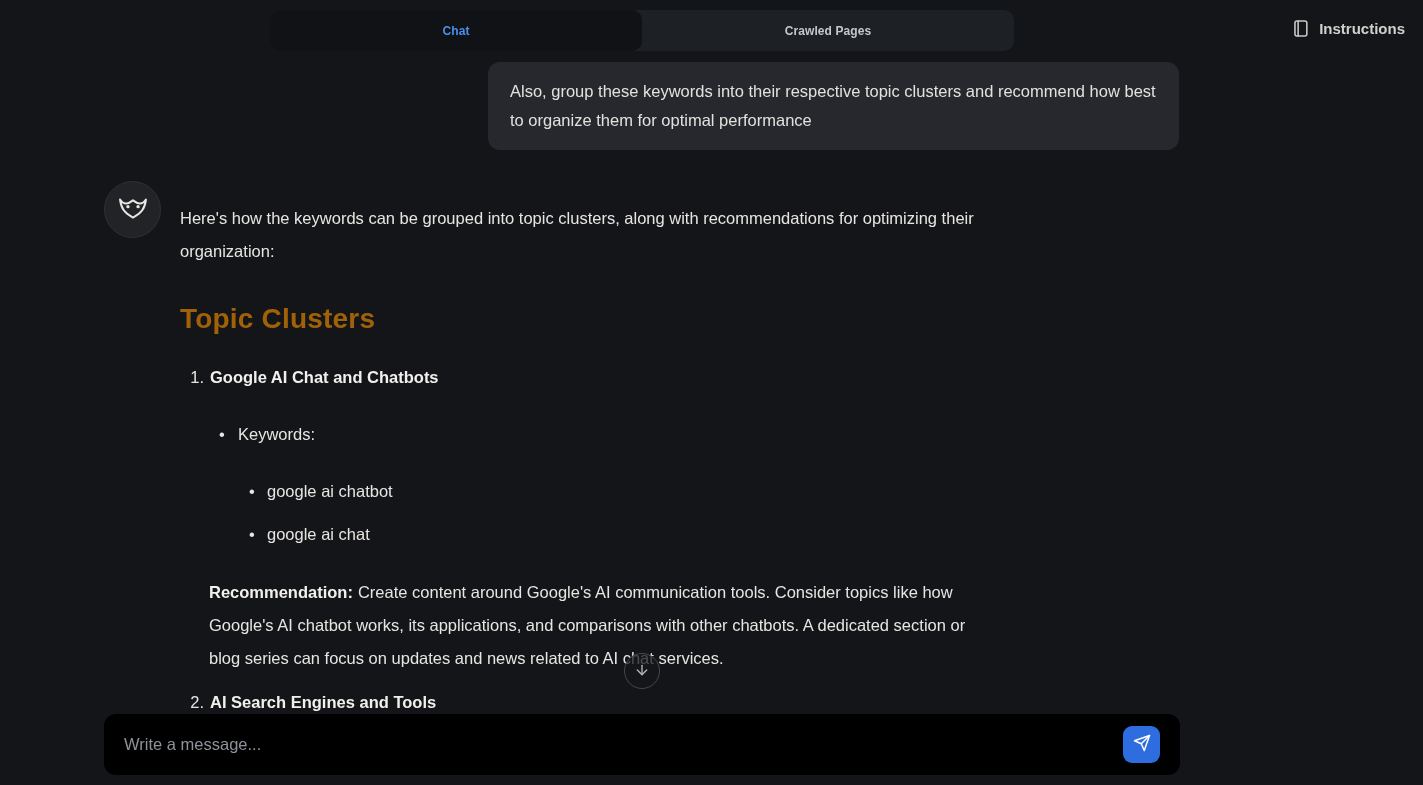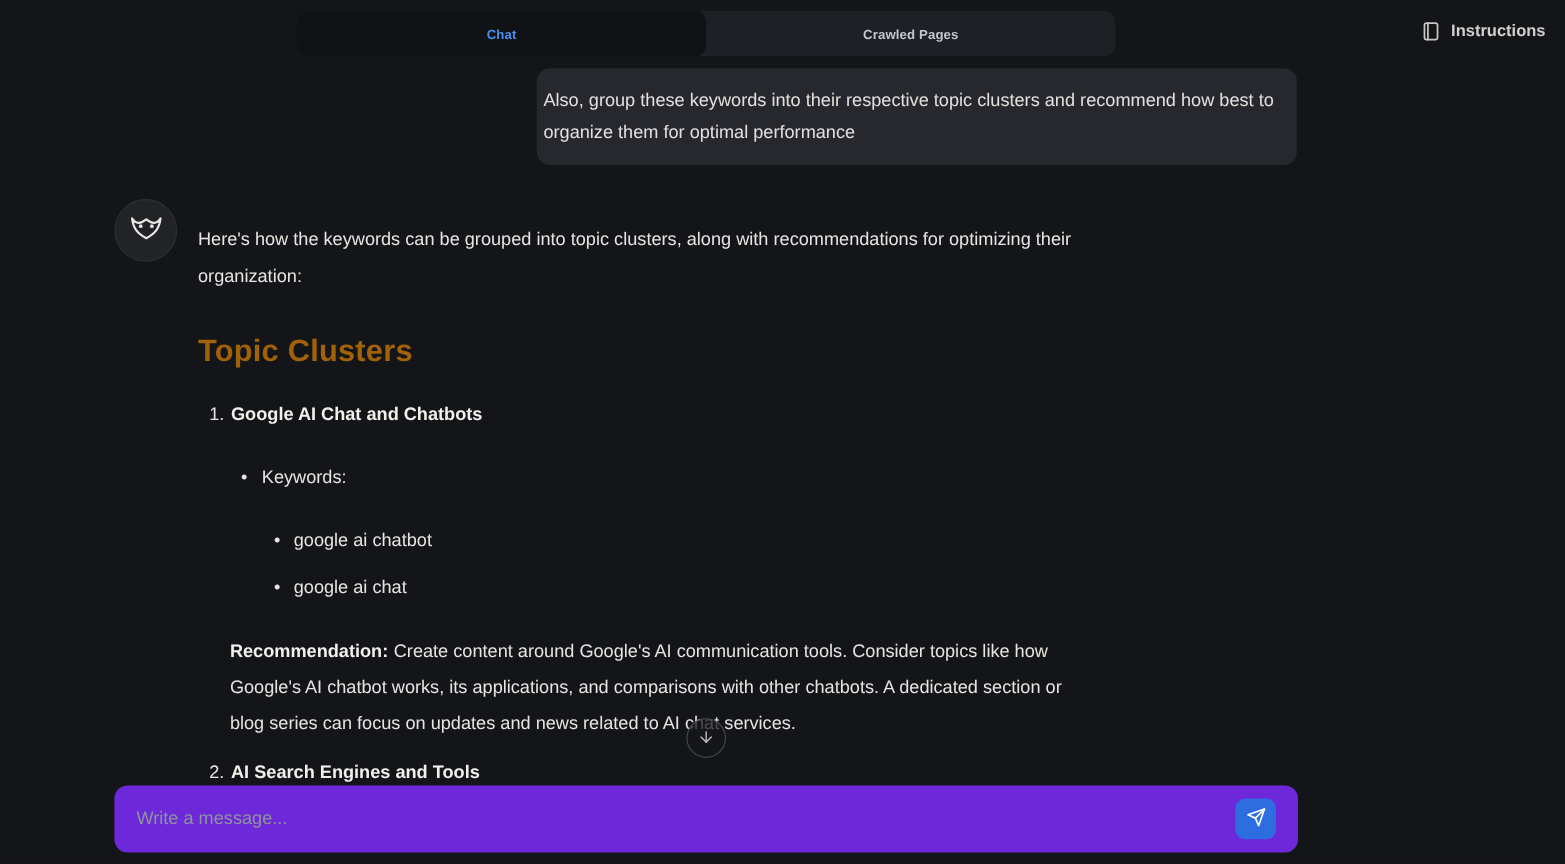--- a/index.html
+++ b/index.html
@@ -27,21 +27,21 @@
   
   .instructions {
     position:absolute; right:18px; top:19px; display:flex; align-items:center;
     gap:9px; color:#d2d0cd; font-size:15px; font-weight:600; cursor:pointer;justify-content:center;
   }
   .instructions svg { display:block; }
 
   
   .user-bubble {
     position:absolute; left:488px; top:62px; width:691px;
-    background:#26282d; border-radius:12px; padding:15px 6px;
+    background:#26282d; border-radius:12px; padding:15px 22px;
     font-size:16.5px; line-height:29px; color:#e3e1de;
   }
 
   
   .avatar {
     position:absolute; left:104px; top:181px; width:57px; height:57px;
     border-radius:50%; background:#222327; border:1px solid #2e3034;
     display:flex; align-items:center; justify-content:center;
   }
   .assistant {
@@ -70,21 +70,21 @@
   
   .scroll-down {
     position:absolute; left:624px; top:653px; width:36px; height:36px;
     border-radius:50%; border:1px solid #45484e; background:rgba(22,23,26,.75);
     display:flex; align-items:center; justify-content:center; cursor:pointer;
   }
 
   
   .composer {
     position:absolute; left:104px; top:714px; width:1076px; height:61px;
-    background:#6d28d9; border-radius:12px; display:flex; align-items:center;
+    background:#000000; border-radius:12px; display:flex; align-items:center;
     padding:0 20px; 
   }
   .composer input {
     flex:1; background:transparent; border:none; outline:none;
     color:#e7e5e2; font-size:16.5px; font-family:"Liberation Sans", sans-serif;
   }
   .composer input::placeholder { color:#8e939b; }
   .send-btn {
     width:37px; height:37px; border-radius:9px; background:#2e6de0;
     border:none; display:flex; align-items:center; justify-content:center;

